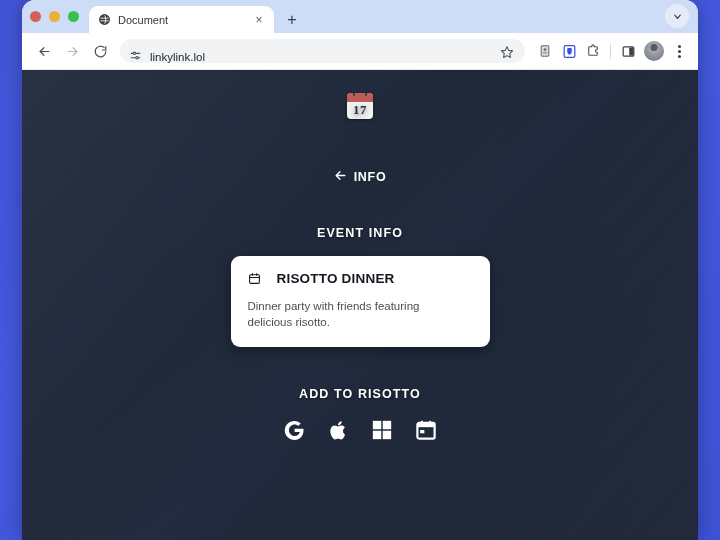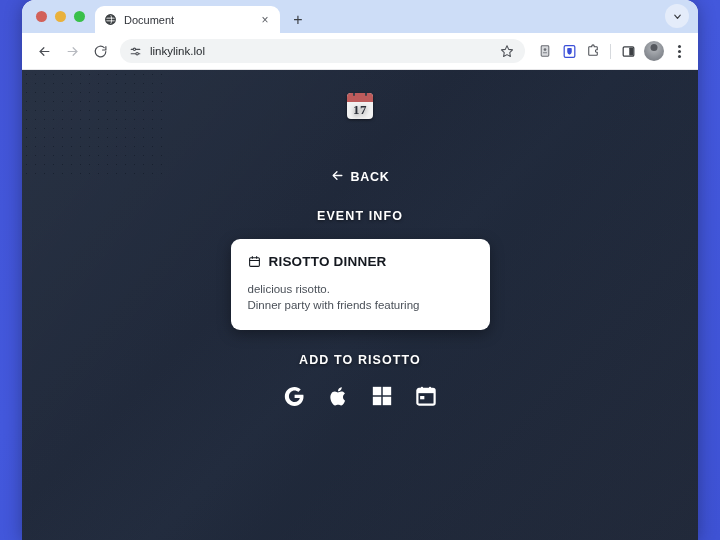--- a/index.html
+++ b/index.html
@@ -35,21 +35,21 @@
     box-shadow: 0 2px 18px rgba(0,0,0,0.30);
   }
 
   
   #tab-strip {
     position: relative;
     height: 33px;
     background: #cdddf7;
     display: flex;
     align-items: flex-end;
-    padding-left: 10px;
+    padding-left: 4px;
   }
   .traffic-lights {
     display: flex;
     align-items: center;
     gap: 8px;
     height: 33px;
     padding: 0 10px 0 4px;
   }
   .light {
     width: 11px;
@@ -129,21 +129,21 @@
   }
   .nav-btn.disabled { color: #b7bac0; }
 
   #omnibox {
     flex: 1 1 auto;
     height: 24px;
     margin: 0 7px 0 5px;
     background: #f1f3f4;
     border-radius: 13px;
     display: flex;
-    align-items: center;
+    align-items: flex-end;
     padding: 0 5px 0 8px;
     gap: 7px;
     position: relative;
   }
   #omnibox .site-info {
     width: 15px; height: 15px;
     display: flex; align-items: center; justify-content: center;
     flex: 0 0 auto;
   }
   #omnibox .url-text {
@@ -294,21 +294,21 @@
     align-items: center;
     gap: 7px;
     color: #ffffff;
     font-size: 12.5px;
     font-weight: bold;
     letter-spacing: 0.7px;
   }
 
   
   .section-heading {
-    margin-top: 23px;
+    margin-top: 40px;
     color: #ffffff;
     font-size: 12.5px;
     font-weight: bold;
     letter-spacing: 1.1px;
     text-shadow: 0 1px 3px rgba(0,0,0,0.5);
   }
 
   
   #event-card {
     width: 259px;
@@ -316,21 +316,21 @@
     background: #ffffff;
     border-radius: 9px;
     padding: 15px 17px 17px;
     box-sizing: border-box;
     text-align: left;
     box-shadow: 0 4px 14px rgba(0,0,0,0.35);
   }
   #event-card-title {
     display: flex;
     align-items: center;
-    gap: 8px;
+    gap: 16px;
     font-size: 13.5px;
     font-weight: bold;
     color: #14181f;
     letter-spacing: 0.2px;
     margin-bottom: 12px;
   }
   #event-card-title .cal-ico {
     flex: 0 0 auto;
     display: flex; align-items: center; justify-content: center;
   }
@@ -483,40 +483,40 @@
         </div>
 
         <div>
           <span id="back-link">
             <span>
               <svg width="13" height="13" viewBox="0 0 24 24" fill="none" stroke="#ffffff" stroke-width="2.4" stroke-linecap="round" stroke-linejoin="round">
                 <line x1="20" y1="12" x2="5" y2="12"></line>
                   <polyline points="11 19 4 12 11 5"></polyline>
               </svg>
             </span>
-            <span>BACK</span>
+            <span>INFO</span>
           </span>
         </div>
 
         <div class="section-heading">EVENT INFO</div>
 
         <div id="event-card">
           <div id="event-card-title">
             <span class="cal-ico">
               <svg width="13" height="13" viewBox="0 0 24 24" fill="none" stroke="#14181f" stroke-width="2" stroke-linecap="round" stroke-linejoin="round">
                 <rect x="3" y="5" width="18" height="16" rx="2"></rect>
                 <line x1="3" y1="10" x2="21" y2="10"></line>
                 <line x1="8" y1="3" x2="8" y2="6"></line>
                 <line x1="16" y1="3" x2="16" y2="6"></line>
               </svg>
             </span>
             <span>RISOTTO DINNER</span>
           </div>
+          <div class="card-line">Dinner party with friends featuring</div>
           <div class="card-line">delicious risotto.</div>
-          <div class="card-line">Dinner party with friends featuring</div>
         </div>
 
         <div class="section-heading">ADD TO RISOTTO</div>
 
         <div id="calendar-icons">
 
           <span class="cal-btn">
             <svg width="23" height="23" viewBox="0 0 24 24">
               <path fill="#ffffff" d="M12.1 2.2c2.6 0 4.8 1 6.4 2.6l-2.6 2.5c-1-.9-2.3-1.5-3.8-1.5-3.2 0-5.9 2.7-5.9 6s2.7 6 5.9 6c3 0 5-1.8 5.5-4.2h-5.5v-3.3h9.1c.1.5.2 1.1.2 1.8 0 5.7-3.8 9.8-9.3 9.8C6.4 21.9 1.9 17.5 1.9 12S6.4 2.2 12.1 2.2z"></path>
             </svg>

